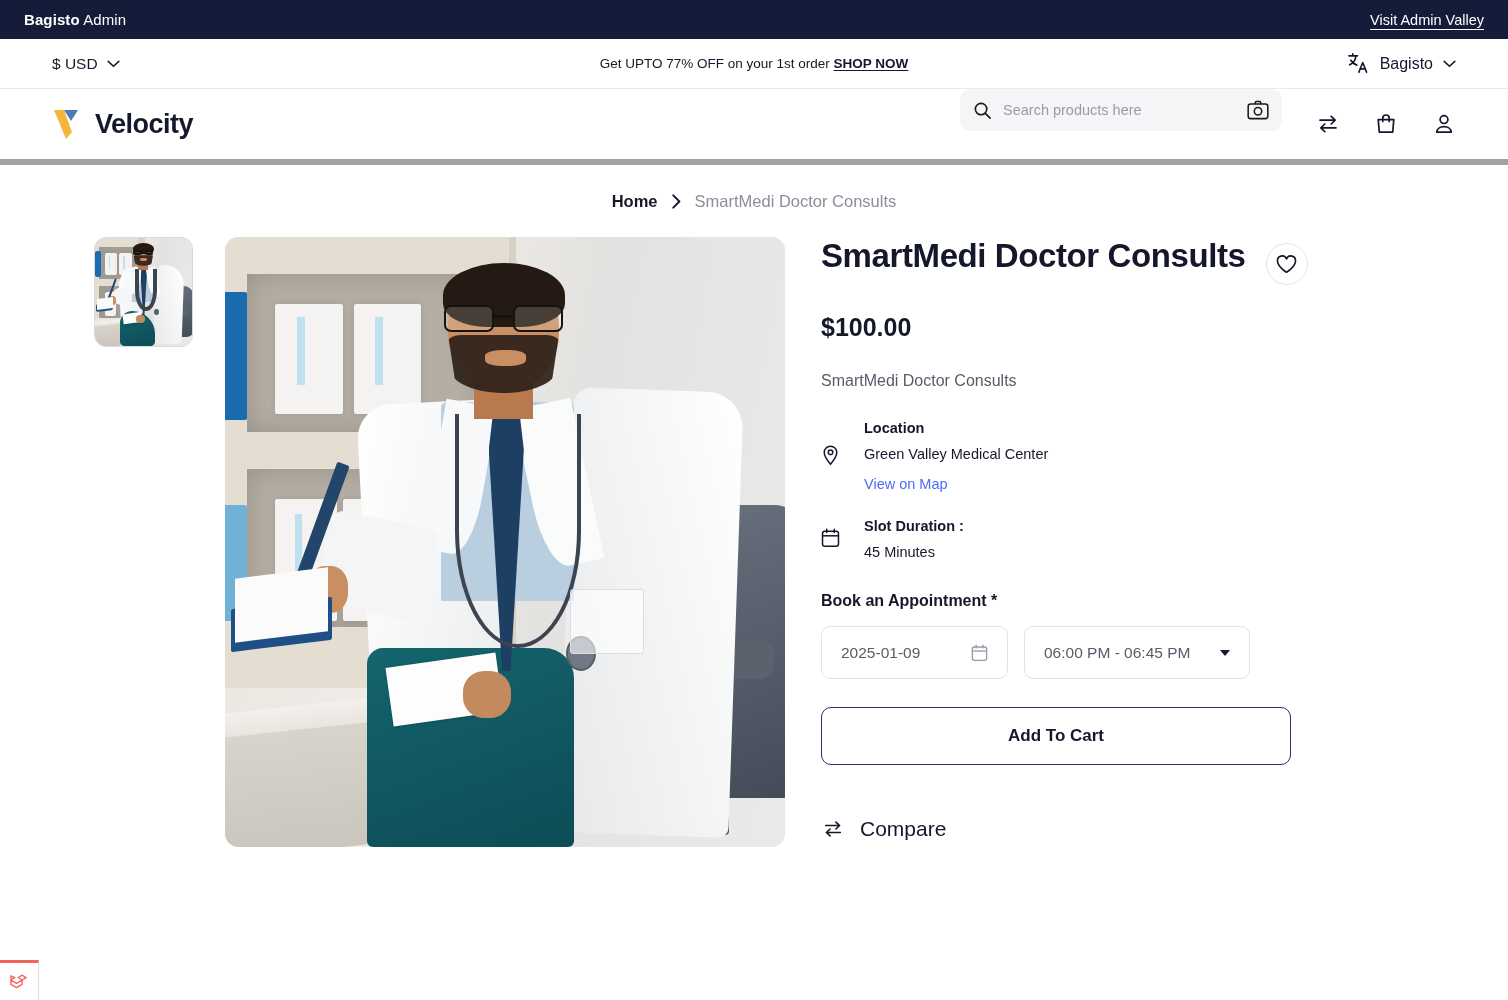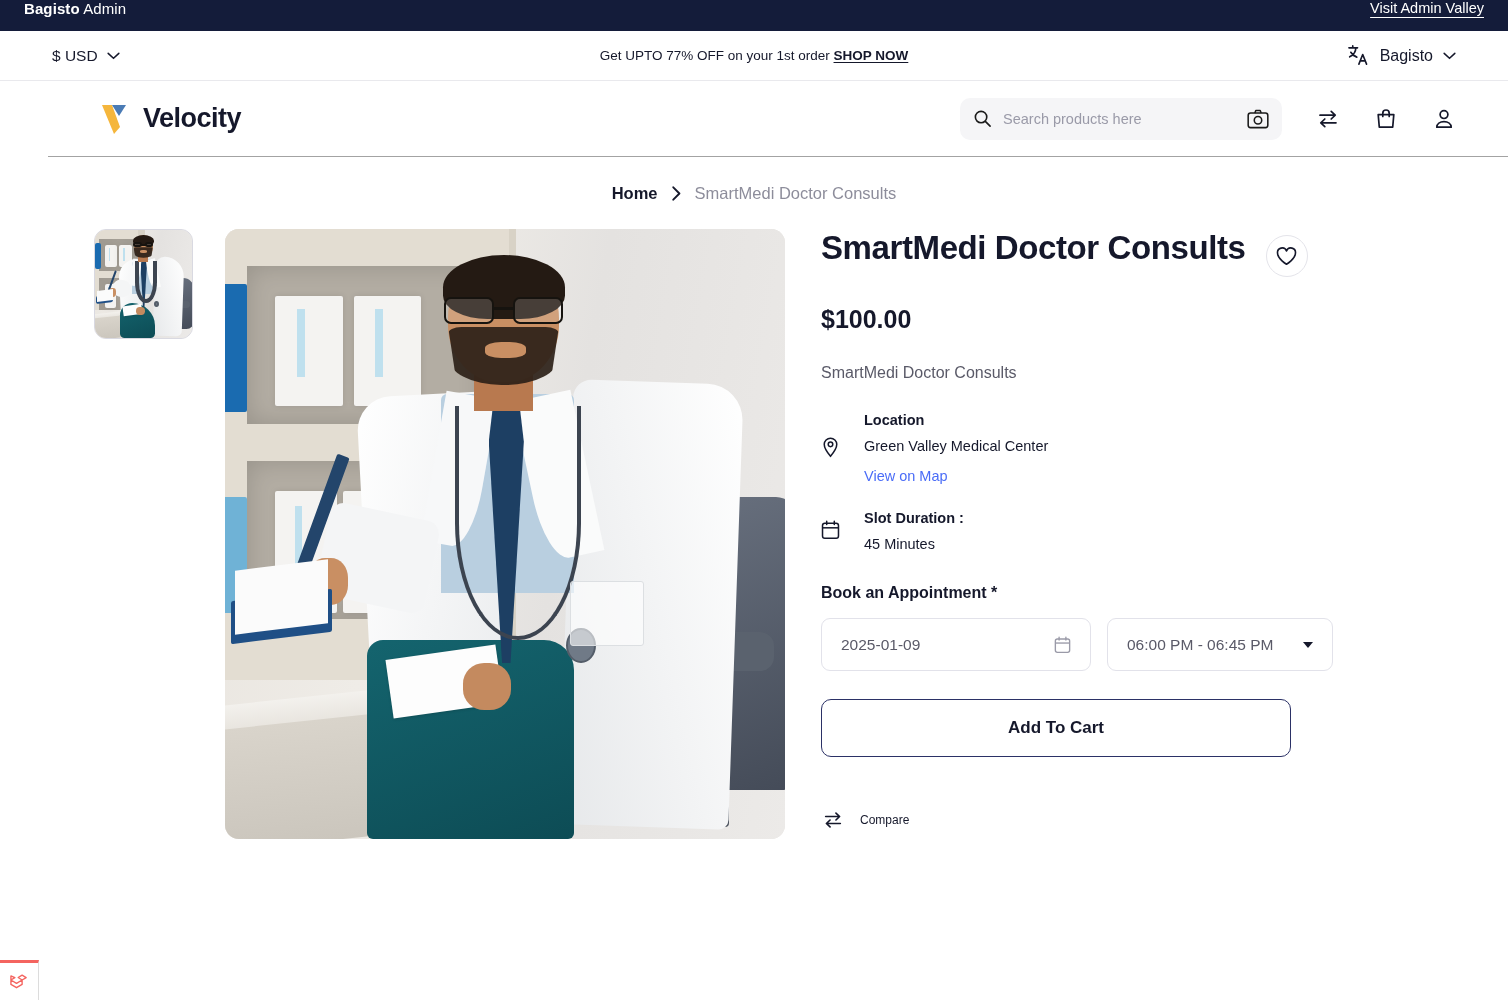--- a/index.html
+++ b/index.html
@@ -5,24 +5,24 @@
   * { box-sizing: border-box; margin: 0; padding: 0; }
   html, body {
     width: 1508px; height: 1000px;
     background: #ffffff;
     font-family: "Liberation Sans", sans-serif;
     overflow: hidden;
   }
 
   
   .admin-bar {
-    height: 31px;
+    height: 39px;
     background: #141c3a;
     display: flex;
-    align-items: flex-start;
+    align-items: center;
     justify-content: space-between;
     padding: 0 24px;
     color: #ffffff;
   }
   .admin-brand { font-size: 15px; letter-spacing: .1px; }
   .admin-brand b { font-weight: 700; }
   .admin-brand span.light { font-weight: 400; }
   .admin-link {
     font-size: 14.5px;
     color: #ffffff;
@@ -57,24 +57,23 @@
     margin-left: auto;
     display: flex; align-items: center; gap: 10px;
     font-size: 16px; color: #15182b; cursor: pointer;
   }
   .chev { width: 13px; height: 8px; flex: 0 0 auto; }
 
   
   .main-header {
     height: 76px;
     background: #ffffff;
-    border-bottom: 1px solid #a3a3a3;
-    display: flex; align-items: center;
+    border-bottom: 6px solid #a3a3a3;
+    display: flex; 
     padding: 0 52px;
-    margin-left: 48px;
   }
   .logo { display: flex; align-items: center; gap: 9px; cursor: pointer; }
   .logo-mark { width: 34px; height: 32px; position: relative; }
   .logo-text { font-size: 27px; font-weight: 800; color: #15182b; letter-spacing: -0.5px; }
 
   .search-wrap {
     margin-left: auto;
     width: 322px; height: 42px;
     background: #f5f5f7;
     border-radius: 10px;
@@ -315,40 +314,40 @@
 
   .book-label {
     font-size: 16px; font-weight: 700; color: #15182b; margin-top: 32px;
   }
   .book-row { display: flex; gap: 16px; margin-top: 16px; }
   .field {
     height: 53px; border: 1px solid #e2e2ea; border-radius: 9px;
     display: flex; align-items: center; padding: 0 19px; gap: 10px;
     cursor: pointer; background: #fff;
   }
-  .field.date { width: 270px; justify-content: space-between; }
+  .field.date { width: 187px; justify-content: space-between; }
   .field.time { width: 226px; }
   .field-text { flex: 1; font-size: 15.5px; color: #5a5a68; }
   .caret { width: 0; height: 0; border-left: 5.5px solid transparent;
            border-right: 5.5px solid transparent; border-top: 6.5px solid #15182b; }
 
   .atc {
     width: 470px; height: 58px; margin-top: 28px;
     border: 1.5px solid #2b3166; border-radius: 10px;
     background: #fff; color: #15182b;
     font-size: 17px; font-weight: 700;
     font-family: "Liberation Sans", sans-serif;
     cursor: pointer;
     display: flex; align-items: center; justify-content: center;
   }
   .compare-row {
     display: flex; align-items: center; gap: 15px;
     margin-top: 52px; cursor: pointer;
   }
-  .compare-txt { font-size: 12px; color: #15182b; }
+  .compare-txt { font-size: 21px; color: #15182b; }
 
   
   .debugbar {
     position: absolute; left: 0; bottom: 0;
     width: 39px; height: 40px;
     background: #fff;
     border-top: 3px solid #f4645f;
     border-right: 1px solid #dcdcdc;
     display: flex; align-items: center; justify-content: center;
     cursor: pointer;

